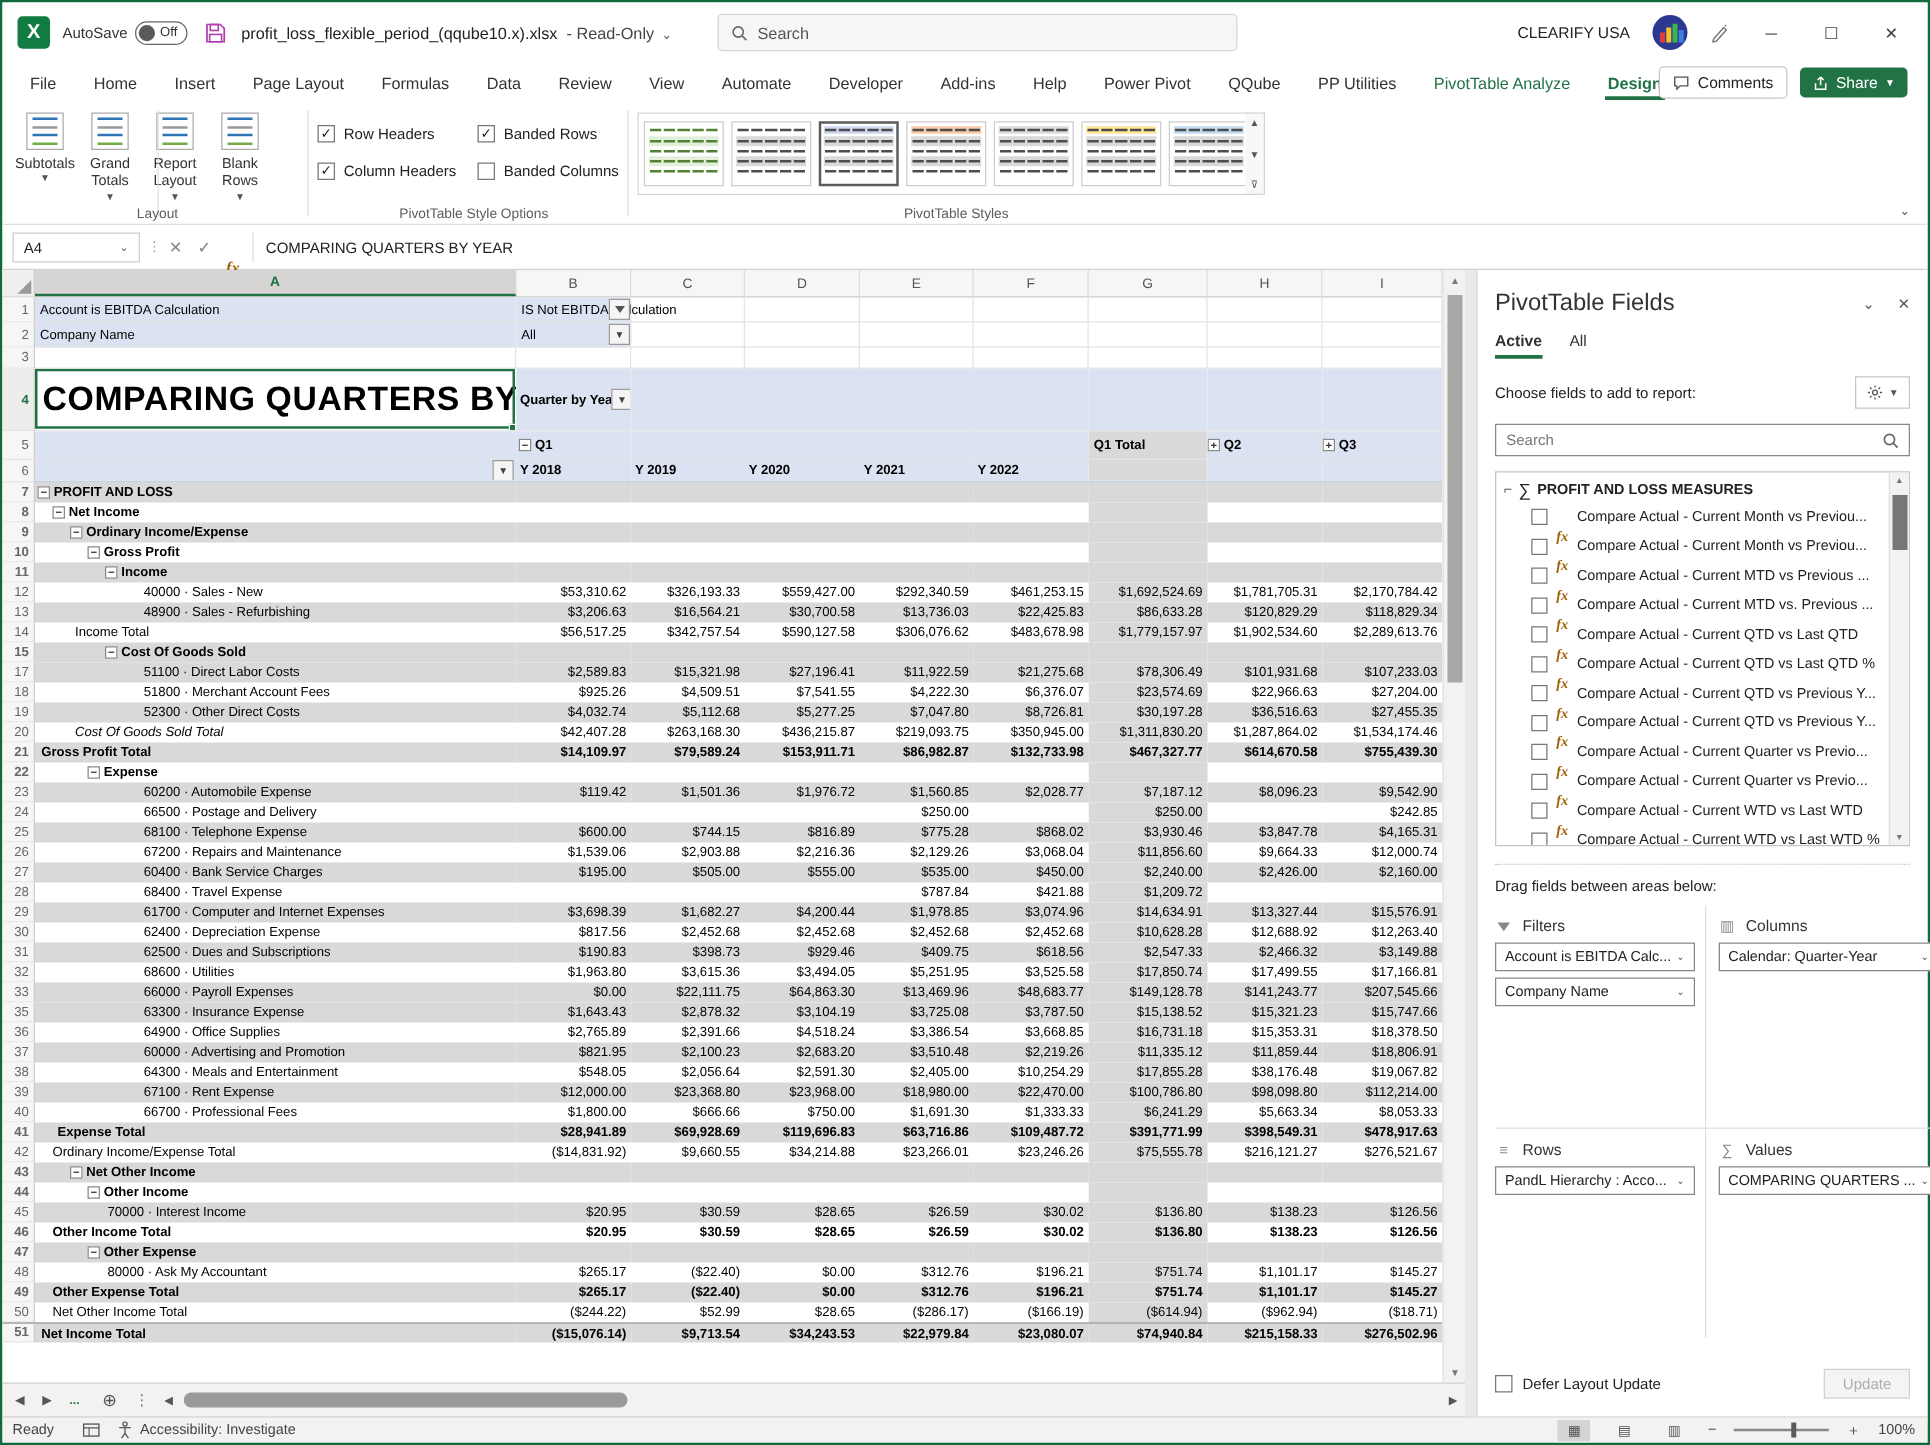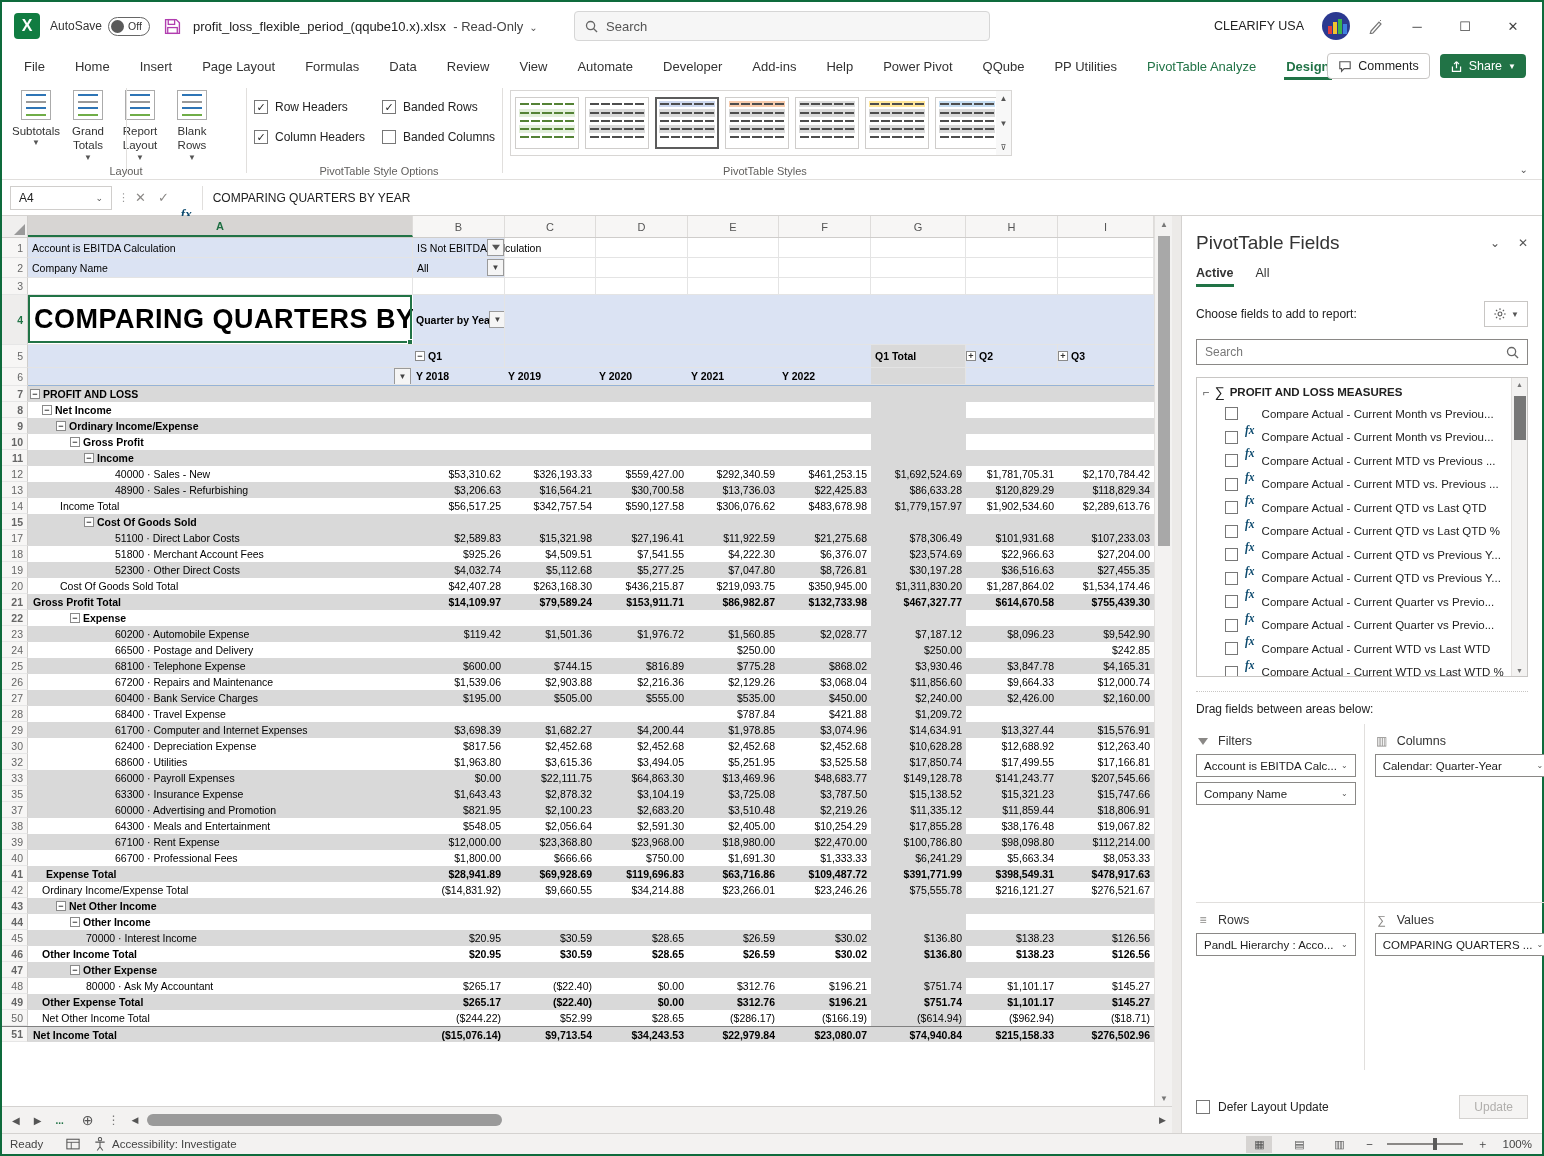--- a/index.html
+++ b/index.html
@@ -54,21 +54,21 @@
   .th-row{height:8px;display:flex;gap:2px;align-items:center;padding:0 1px;}
   .dash{flex:1;height:2px;background:#4d4d4d;}
   .gal-scroll{position:absolute;top:8px;width:16px;height:66px;border:1px solid #d8d6d4;border-left:none;background:#f8f8f8;
     display:flex;flex-direction:column;justify-content:space-between;align-items:center;padding:3px 0;font-size:8px;color:#555;}
   .ribbon-collapse{position:absolute;right:14px;bottom:4px;font-size:10px;color:#555;}
   
   .fbar{position:absolute;left:2px;top:180px;right:2px;height:36px;background:#fff;display:flex;align-items:center;border-bottom:1px solid #d4d2d0;}
   .namebox{width:102px;height:24px;margin-left:8px;border:1px solid #d0cecc;display:flex;align-items:center;justify-content:space-between;padding:0 8px;font-size:12px;color:#222;}
   .fdots{color:#999;margin:0 6px;font-size:11px;}
   .ficons{display:flex;gap:12px;align-items:center;color:#8a8886;font-size:13px;margin-right:10px;}
-  .fx{font-style:italic;font-family:"Liberation Serif",serif;font-weight:bold;color:#0c4a6e;margin-top:32px;}
+  .fx{font-style:italic;font-family:"Liberation Serif",serif;font-weight:bold;color:#a16207;margin-top:32px;}
   .ftext{border-left:1px solid #e1dfdd;flex:1;height:24px;display:flex;align-items:center;padding-left:10px;font-size:12px;color:#222;}
   
   .grid{position:absolute;left:2px;top:216px;width:1152px;height:890px;background:#fff;overflow:hidden;font-size:10.5px;}
   .colhdr{display:flex;height:22px;background:#f7f6f5;border-bottom:1px solid #cfcdcb;}
   .corner{width:26px;border-right:1px solid #cfcdcb;position:relative;background:#f0efee;}
   .corner:after{content:"";position:absolute;right:2px;bottom:2px;border-left:11px solid transparent;border-bottom:11px solid #9a9a9a;}
   .chcell{border-right:1px solid #dedcda;display:flex;align-items:center;justify-content:center;color:#555;font-size:11px;}
   .chcell.selA{background:#d7d5d3;border-bottom:2px solid #217346;color:#1e6e42;font-weight:bold;}
   .grow{display:flex;position:relative;}
   .rn{width:26px;flex:0 0 26px;border-right:1px solid #cfcdcb;border-bottom:1px solid #e6e6e6;background:#f7f6f5;
@@ -812,21 +812,21 @@
           <div class="cell" style="width: 91px;">$5,112.68</div>
           <div class="cell" style="width: 92px;">$5,277.25</div>
           <div class="cell" style="width: 91px;">$7,047.80</div>
           <div class="cell" style="width: 92px;">$8,726.81</div>
           <div class="cell gcol" style="width: 95px;">$30,197.28</div>
           <div class="cell" style="width: 92px;">$36,516.63</div>
           <div class="cell" style="width: 96px;">$27,455.35</div>
         </div>
         <div class="drow">
           <div class="rn" style="flex: 0 0 26px;">20</div>
-          <div class="cell lab" style="width: 385px; text-align: left; padding-left: 32px;">Cost Of Goods Sold Total</div>
+          <div class="cell lab" style="width: 385px; text-align: left; padding-left: 32px; font-style: italic;">Cost Of Goods Sold Total</div>
           <div class="cell" style="width: 92px;">$42,407.28</div>
           <div class="cell" style="width: 91px;">$263,168.30</div>
           <div class="cell" style="width: 92px;">$436,215.87</div>
           <div class="cell" style="width: 91px;">$219,093.75</div>
           <div class="cell" style="width: 92px;">$350,945.00</div>
           <div class="cell gcol" style="width: 95px;">$1,311,830.20</div>
           <div class="cell" style="width: 92px;">$1,287,864.02</div>
           <div class="cell" style="width: 96px;">$1,534,174.46</div>
         </div>
         <div class="drow band bold">
@@ -942,20 +942,32 @@
           <div class="cell lab" style="width: 385px; text-align: left; padding-left: 87px;">62400 · Depreciation Expense</div>
           <div class="cell" style="width: 92px;">$817.56</div>
           <div class="cell" style="width: 91px;">$2,452.68</div>
           <div class="cell" style="width: 92px;">$2,452.68</div>
           <div class="cell" style="width: 91px;">$2,452.68</div>
           <div class="cell" style="width: 92px;">$2,452.68</div>
           <div class="cell gcol" style="width: 95px;">$10,628.28</div>
           <div class="cell" style="width: 92px;">$12,688.92</div>
           <div class="cell" style="width: 96px;">$12,263.40</div>
         </div>
+        <div class="drow band">
+          <div class="rn" style="flex: 0 0 26px;">31</div>
+          <div class="cell lab" style="width: 385px; text-align: left; padding-left: 87px;">62500 · Dues and Subscriptions</div>
+          <div class="cell" style="width: 92px;">$190.83</div>
+          <div class="cell" style="width: 91px;">$398.73</div>
+          <div class="cell" style="width: 92px;">$929.46</div>
+          <div class="cell" style="width: 91px;">$409.75</div>
+          <div class="cell" style="width: 92px;">$618.56</div>
+          <div class="cell gcol" style="width: 95px;">$2,547.33</div>
+          <div class="cell" style="width: 92px;">$2,466.32</div>
+          <div class="cell" style="width: 96px;">$3,149.88</div>
+        </div>
         <div class="drow">
           <div class="rn" style="flex: 0 0 26px;">32</div>
           <div class="cell lab" style="width: 385px; text-align: left; padding-left: 87px;">68600 · Utilities</div>
           <div class="cell" style="width: 92px;">$1,963.80</div>
           <div class="cell" style="width: 91px;">$3,615.36</div>
           <div class="cell" style="width: 92px;">$3,494.05</div>
           <div class="cell" style="width: 91px;">$5,251.95</div>
           <div class="cell" style="width: 92px;">$3,525.58</div>
           <div class="cell gcol" style="width: 95px;">$17,850.74</div>
           <div class="cell" style="width: 92px;">$17,499.55</div>
@@ -977,20 +989,32 @@
           <div class="rn" style="flex: 0 0 26px;">35</div>
           <div class="cell lab" style="width: 385px; text-align: left; padding-left: 87px;">63300 · Insurance Expense</div>
           <div class="cell" style="width: 92px;">$1,643.43</div>
           <div class="cell" style="width: 91px;">$2,878.32</div>
           <div class="cell" style="width: 92px;">$3,104.19</div>
           <div class="cell" style="width: 91px;">$3,725.08</div>
           <div class="cell" style="width: 92px;">$3,787.50</div>
           <div class="cell gcol" style="width: 95px;">$15,138.52</div>
           <div class="cell" style="width: 92px;">$15,321.23</div>
           <div class="cell" style="width: 96px;">$15,747.66</div>
+        </div>
+        <div class="drow">
+          <div class="rn" style="flex: 0 0 26px;">36</div>
+          <div class="cell lab" style="width: 385px; text-align: left; padding-left: 87px;">64900 · Office Supplies</div>
+          <div class="cell" style="width: 92px;">$2,765.89</div>
+          <div class="cell" style="width: 91px;">$2,391.66</div>
+          <div class="cell" style="width: 92px;">$4,518.24</div>
+          <div class="cell" style="width: 91px;">$3,386.54</div>
+          <div class="cell" style="width: 92px;">$3,668.85</div>
+          <div class="cell gcol" style="width: 95px;">$16,731.18</div>
+          <div class="cell" style="width: 92px;">$15,353.31</div>
+          <div class="cell" style="width: 96px;">$18,378.50</div>
         </div>
         <div class="drow band">
           <div class="rn" style="flex: 0 0 26px;">37</div>
           <div class="cell lab" style="width: 385px; text-align: left; padding-left: 87px;">60000 · Advertising and Promotion</div>
           <div class="cell" style="width: 92px;">$821.95</div>
           <div class="cell" style="width: 91px;">$2,100.23</div>
           <div class="cell" style="width: 92px;">$2,683.20</div>
           <div class="cell" style="width: 91px;">$3,510.48</div>
           <div class="cell" style="width: 92px;">$2,219.26</div>
           <div class="cell gcol" style="width: 95px;">$11,335.12</div>

